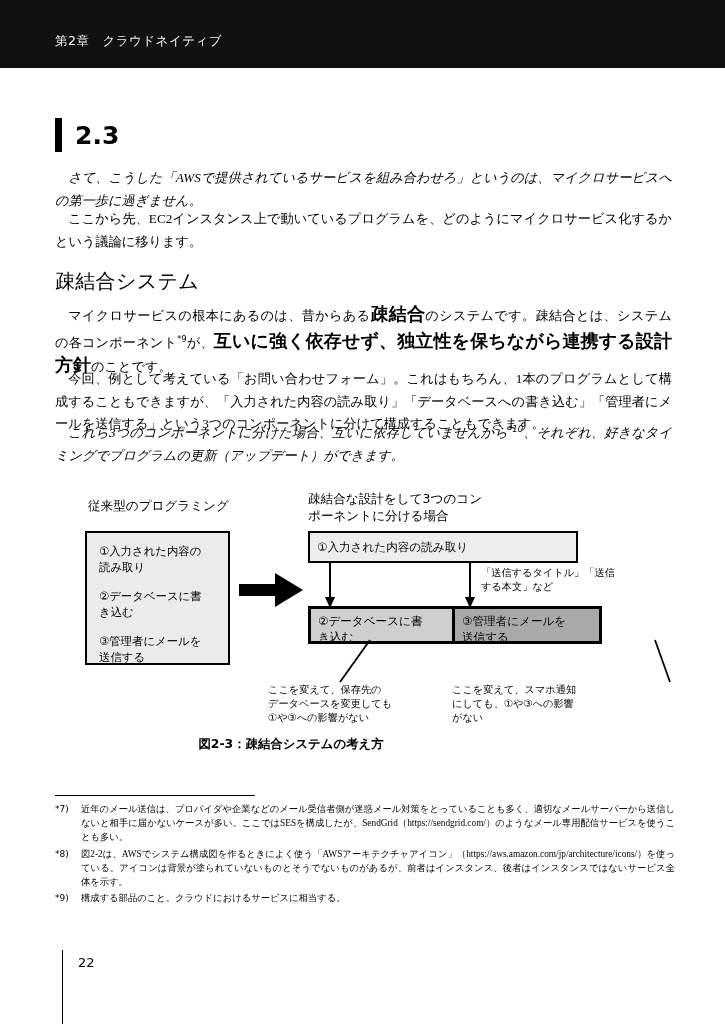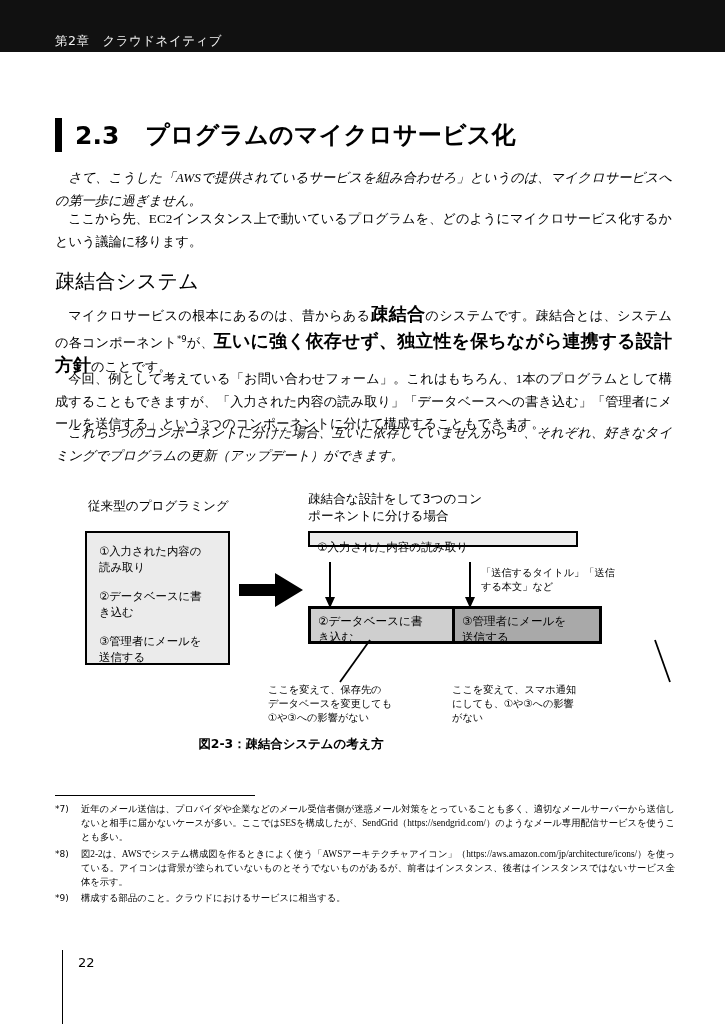--- a/index.html
+++ b/index.html
@@ -14,21 +14,21 @@
     overflow: hidden;
     font-family: "Liberation Serif", "DejaVu Serif", serif;
     color: #000000;
   }
 
   
   .header-bar {
     position: absolute;
     left: 0; top: 0;
     width: 725px;
-    height: 52px;
+    height: 68px;
     background: #111111;
   }
   .header-bar .chapter-text {
     position: absolute;
     left: 55px;
     top: 33px;
     font-family: "DejaVu Sans", "Liberation Sans", sans-serif;
     font-size: 12.5px;
     letter-spacing: .5px;
     color: #f2f2f2;
@@ -115,21 +115,21 @@
     font-family: "DejaVu Sans", "Liberation Sans", sans-serif;
     font-size: 11.4px;
     line-height: 15.5px;
     white-space: pre-line;
   }
 
   .big-arrow { left: 239px; top: 573px; width: 64px; height: 34px; }
 
   .box-a {
     left: 308px; top: 531px;
-    width: 270px; height: 16px;
+    width: 270px; height: 32px;
     background: #ededed;
     border: 2.5px solid #000;
     box-sizing: border-box;
   }
   .box-b {
     left: 308px; top: 606px;
     width: 150px; height: 38px;
     background: #cfcfcf;
     border: 3px solid #000;
     box-sizing: border-box;
@@ -217,21 +217,20 @@
 </head>
 <body>
 
 <div class="header-bar">
   <div class="chapter-text">第2章　クラウドネイティブ</div>
 </div>
 
 <div class="section-title">
   <div class="rule"></div>
   <div class="num">2.3</div>
-  <div class="name">プログラムのマイクロサービス化</div>
 </div>
 
 <div class="para" style="top:167px;font-style:italic;">さて、こうした「AWSで提供されているサービスを組み合わせろ」というのは、マイクロサービスへの第一歩に過ぎません。</div>
 <div class="para" style="top:208px;">ここから先、EC2インスタンス上で動いているプログラムを、どのようにマイクロサービス化するかという議論に移ります。</div>
 
 <div class="sub-heading" style="top:268px;">疎結合システム</div>
 
 <div class="para" style="top:303px;"><span>マイクロサービスの根本にあるのは、昔からある</span><b>疎結合</b><span>のシステムです。疎結合とは、システムの各コンポーネント</span><span class="fnmark">*9</span><span>が、</span><b>互いに強く依存せず、独立性を保ちながら連携する設計方針</b><span>のことです。</span></div>
 
 <div class="para" style="top:368px;">今回、例として考えている「お問い合わせフォーム」。これはもちろん、1本のプログラムとして構成することもできますが、「入力された内容の読み取り」「データベースへの書き込む」「管理者にメールを送信する」という3つのコンポーネントに分けて構成することもできます。</div>

